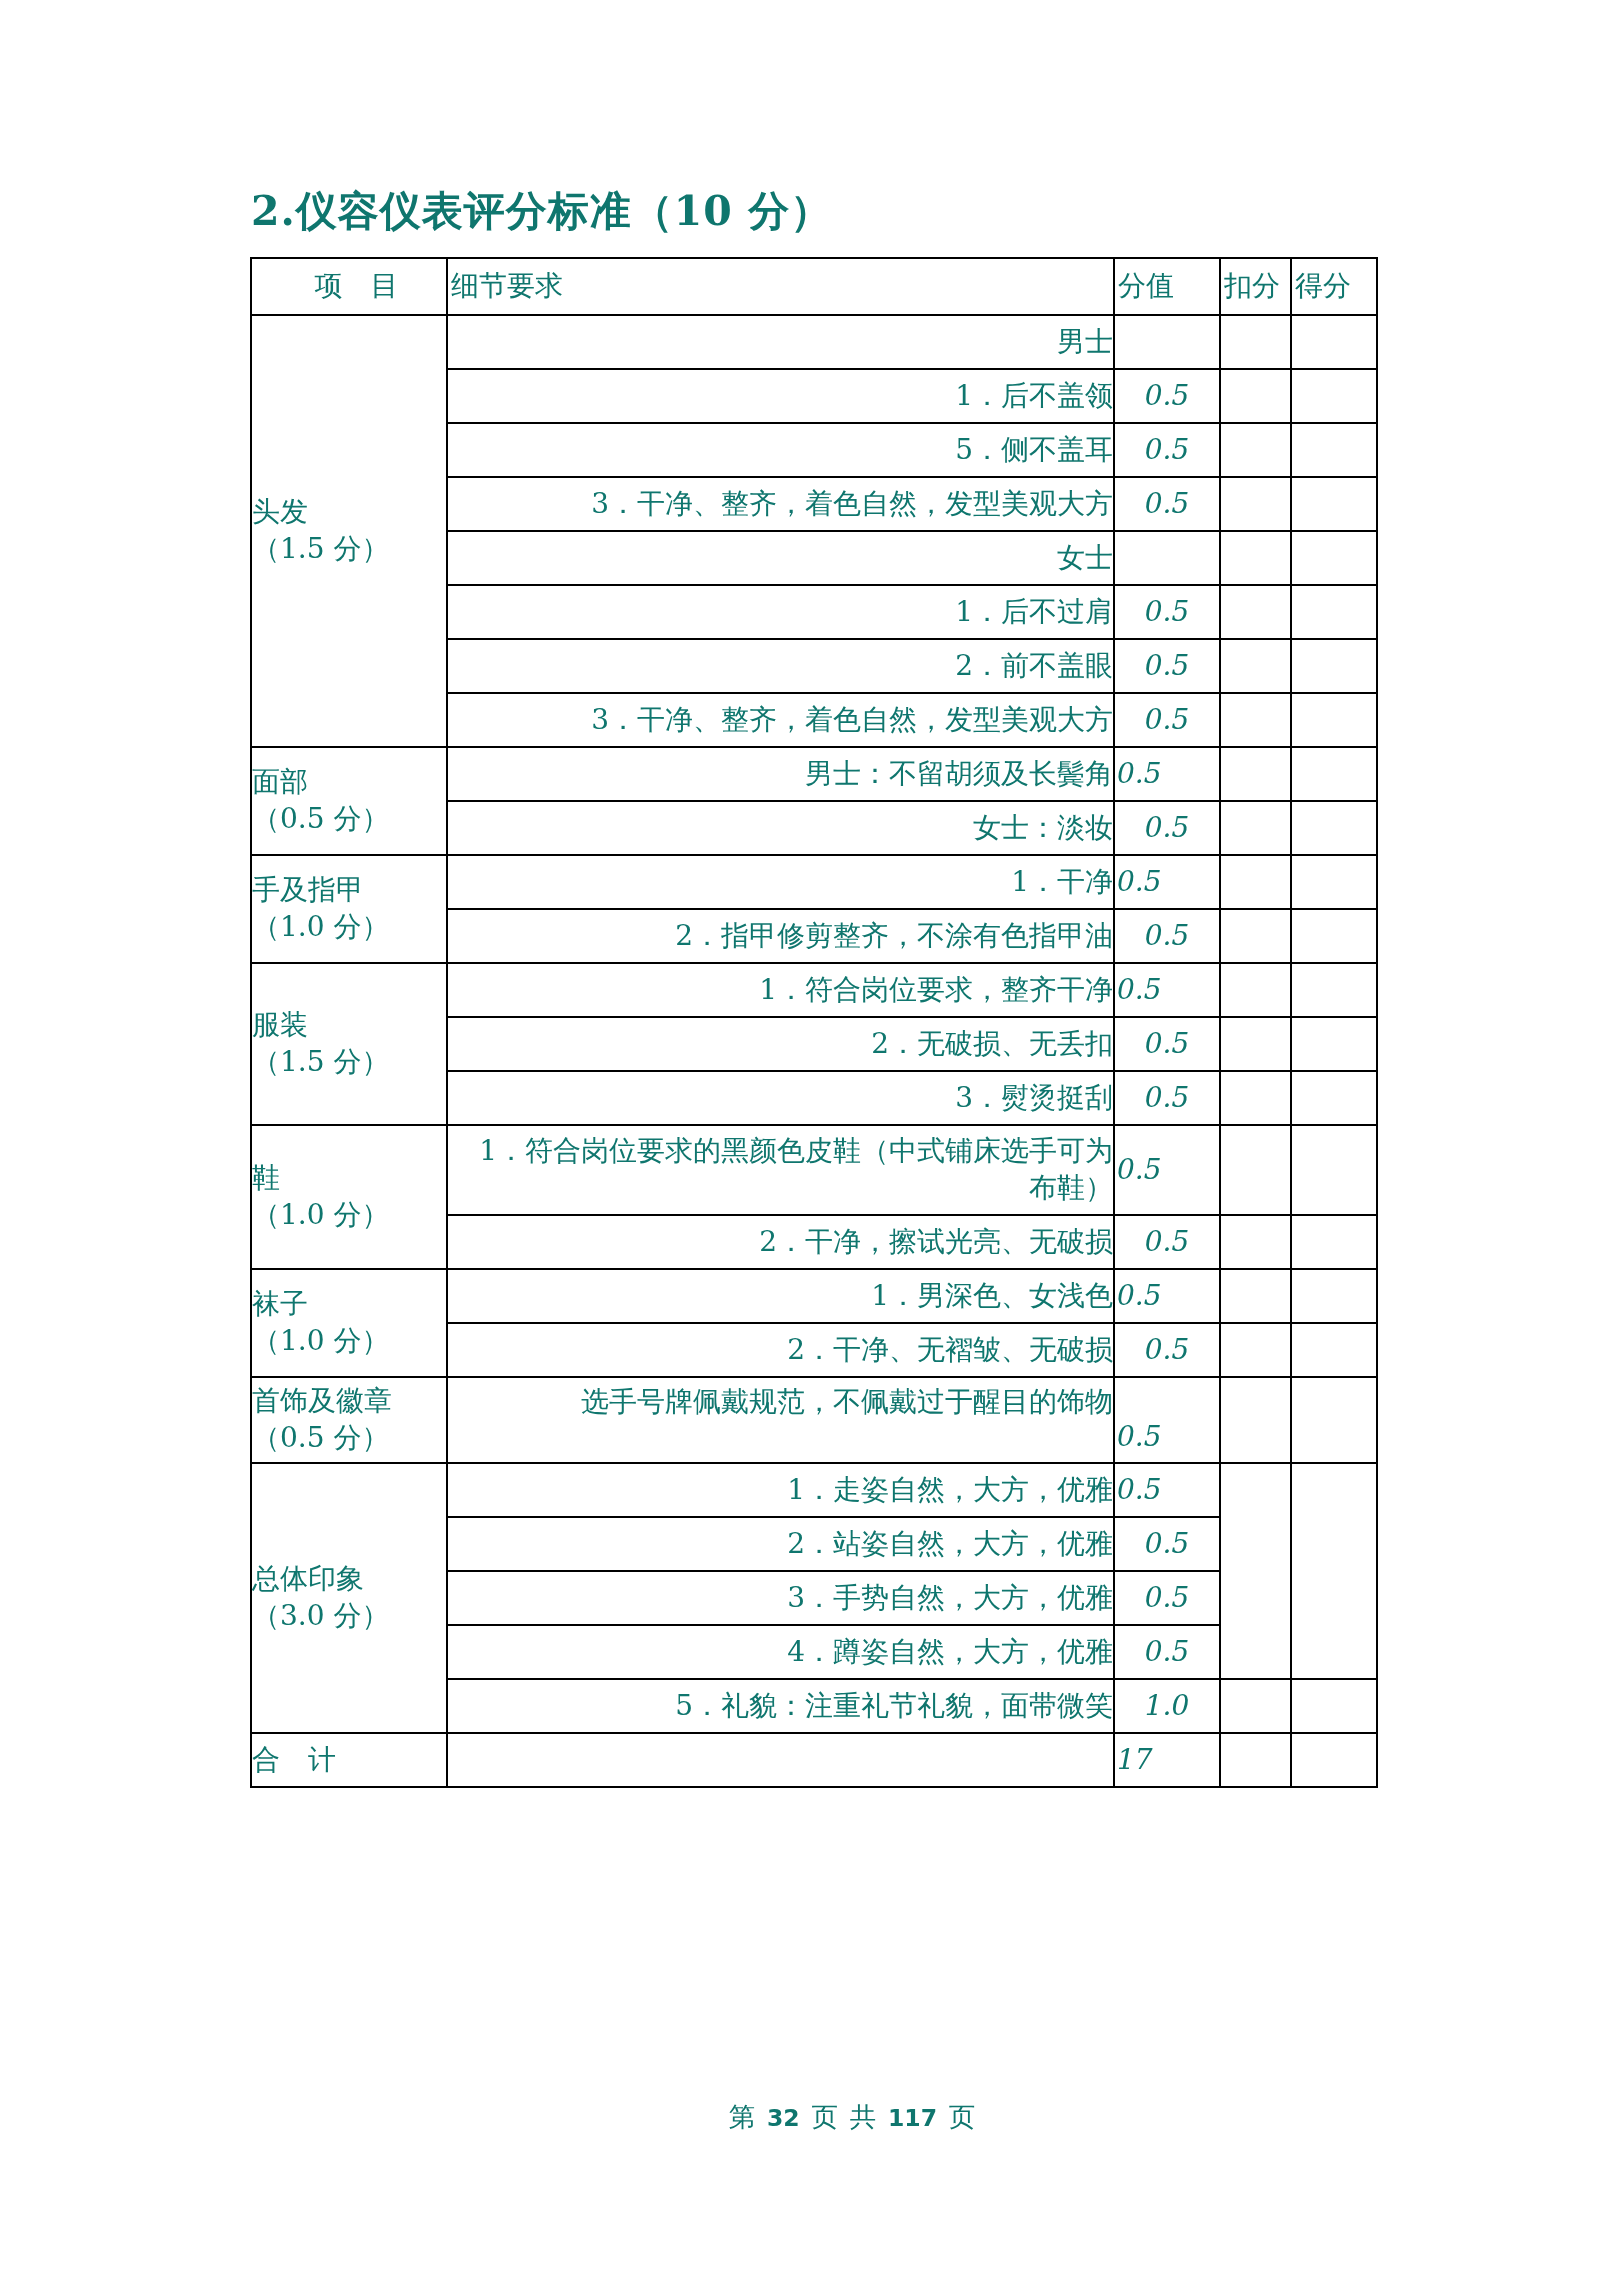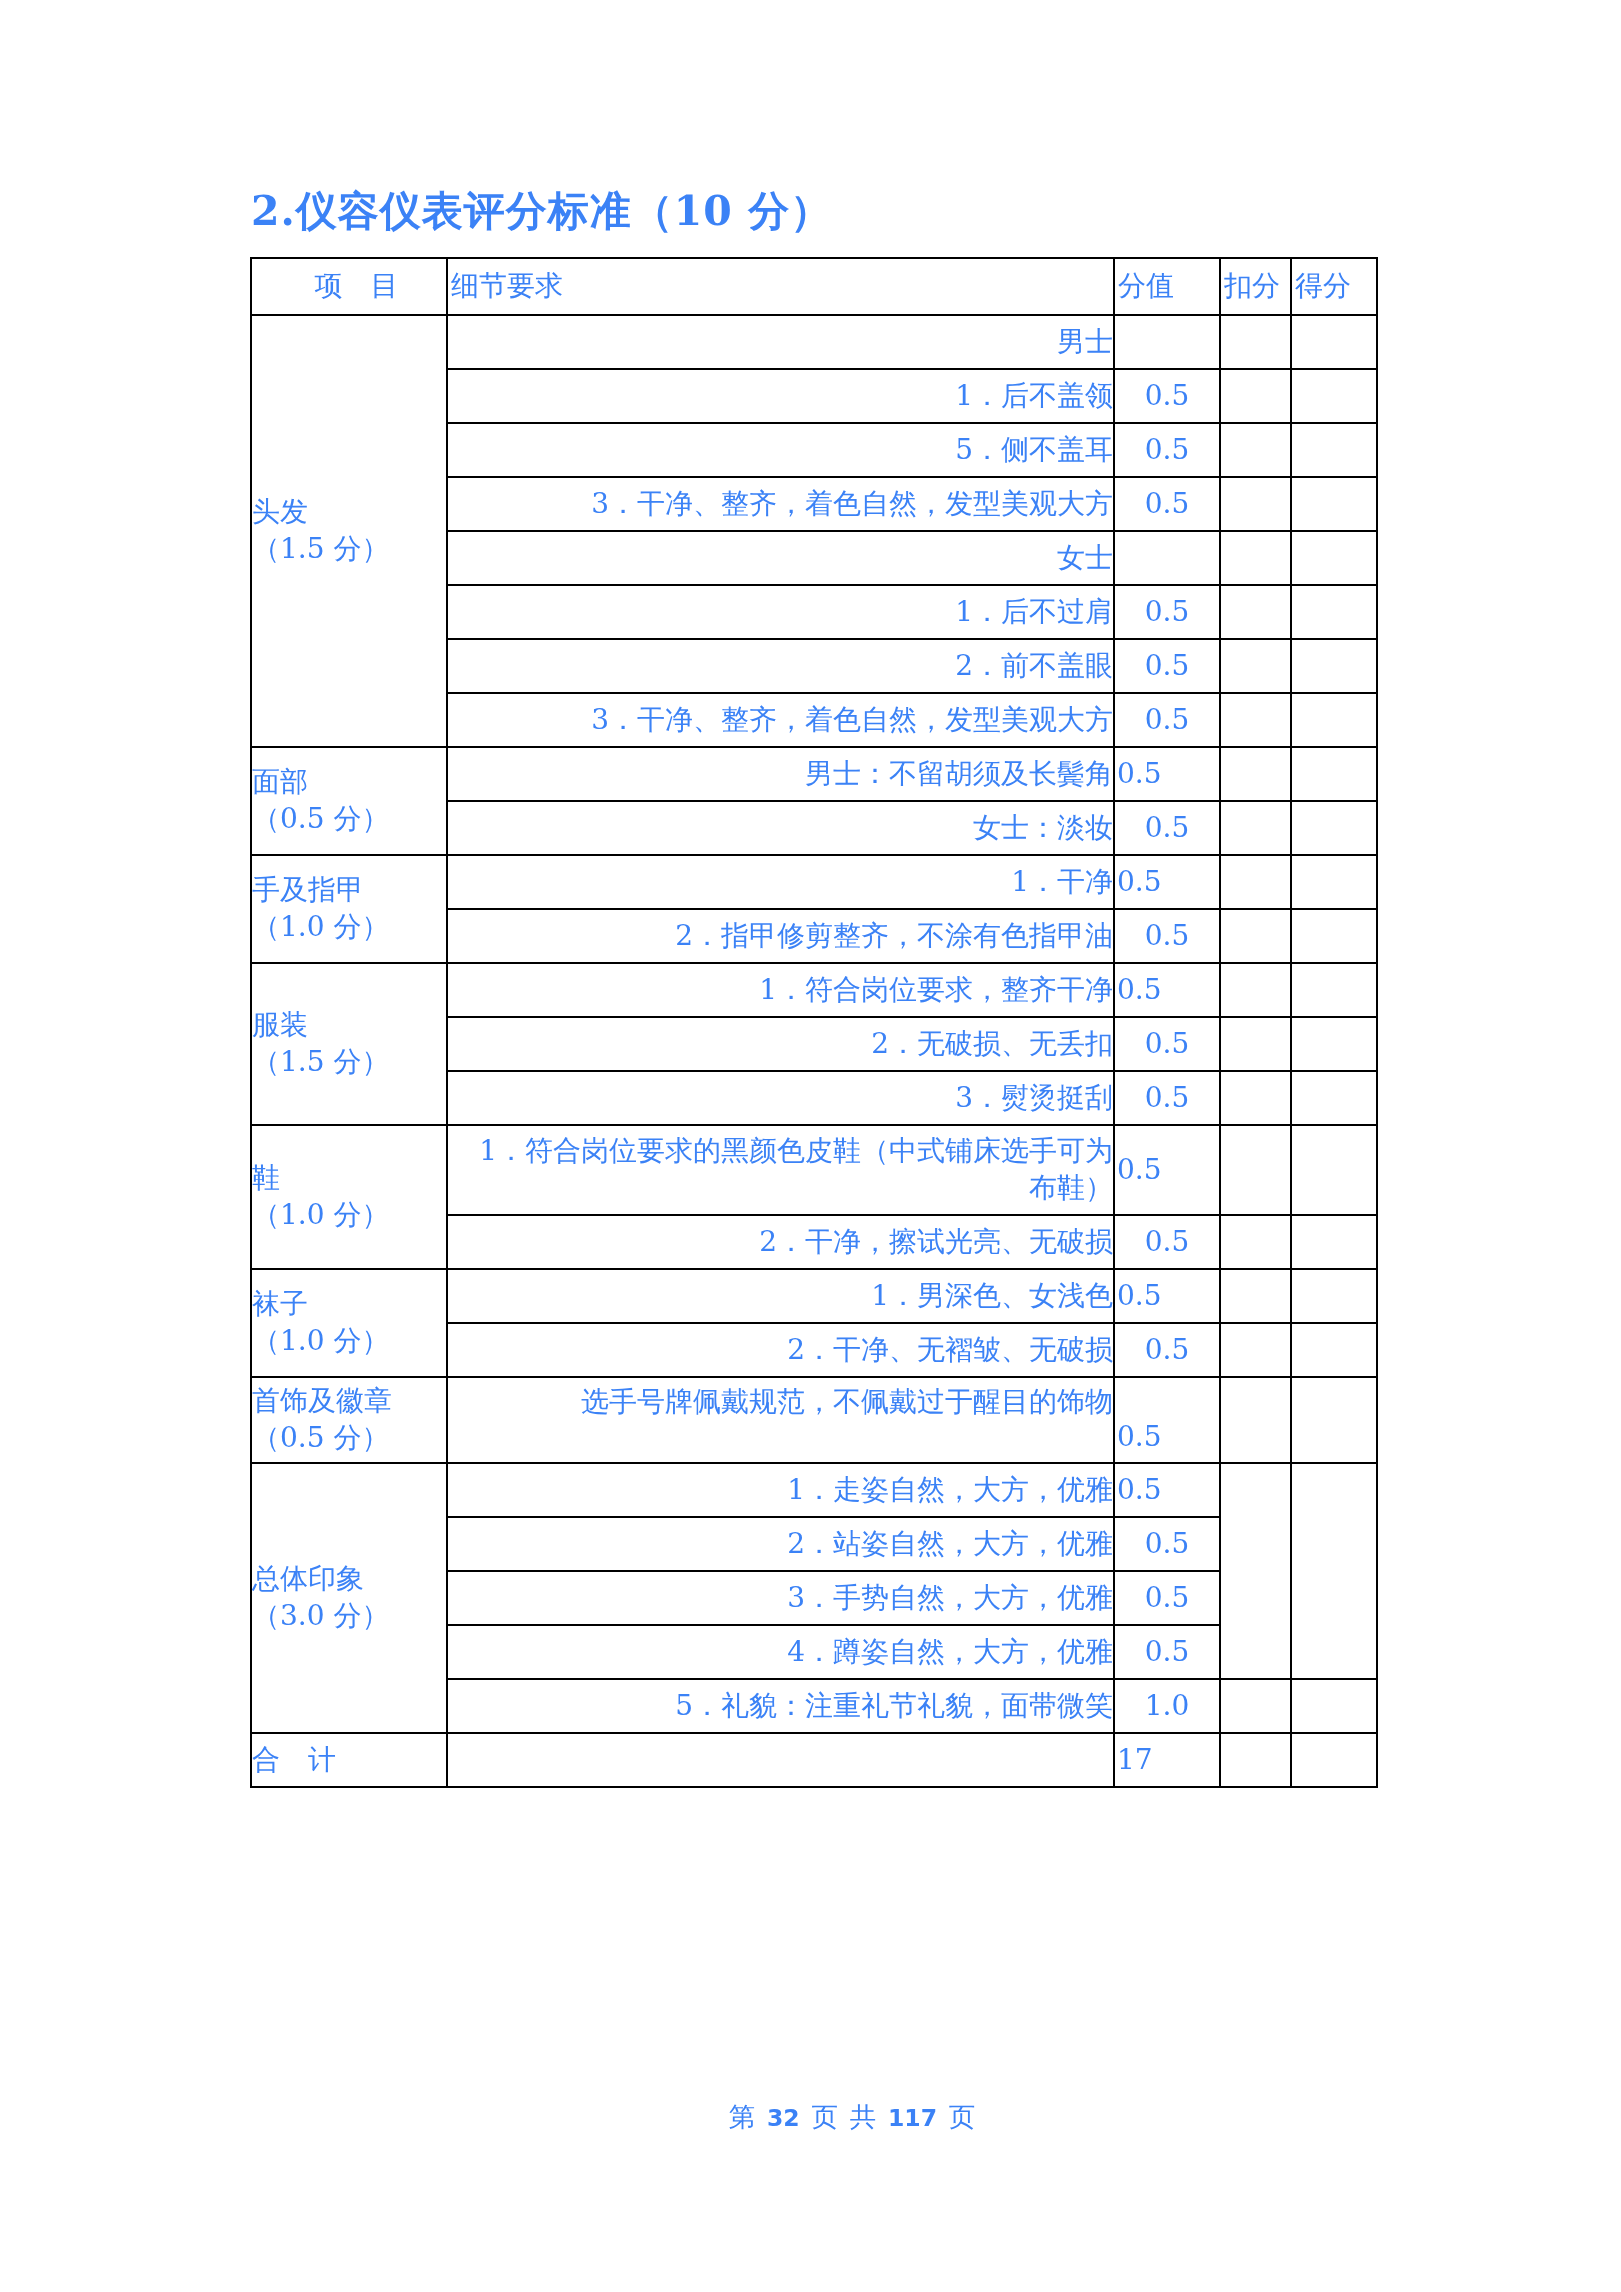--- a/index.html
+++ b/index.html
@@ -1,21 +1,21 @@
 <!DOCTYPE html>
 <html><head>
 <meta charset="utf-8">
 <style>
   * { margin:0; padding:0; box-sizing:border-box; }
   html,body { background:#ffffff; }
   .page {
     position:relative;
     width:1621px; height:2287px;
     background:#ffffff;
-    color:#3b82f6;
+    color:#0f766e;
     font-family:"DejaVu Serif","Liberation Serif",serif;
     overflow:hidden;
   }
   .title {
     position:absolute; left:251px; top:184px;
     font-size:41px; font-weight:bold; letter-spacing:1px;
     white-space:nowrap;
   }
   table.score-table {
     position:absolute; left:250px; top:257px;
@@ -37,21 +37,21 @@
   thead tr { height:57px; }
   tbody tr { height:54px; }
   tbody tr.tall  { height:90px; }
   tbody tr.tall2 { height:86px; }
   th { text-align:left; padding-left:2.9px; }
   th.h-item { text-align:center; padding-left:15px; }
   td.item { text-align:left; }
   td.req { text-align:right; padding-left:3.9px; }
   td.req.indent { padding-left:21.6px; }
   td.req.vtop { vertical-align:top; padding-top:6px; }
-  td.val { text-align:left; padding-left:2px; }
+  td.val { text-align:left; padding-left:2px;font-style:italic; }
   td.val.center { text-align:center; padding-left:0; }
   td.val.vbottom { vertical-align:bottom; padding-bottom:5.9px; }
   tr.section-start > td { border-top:2.9px solid #000; }
   .footer {
     position:absolute; top:2099px; left:852px;
     transform:translateX(-50%);
     font-size:26.5px; white-space:nowrap;
   }
   .footer span { margin:0 5.9px; display:inline-block; }
   .footer .num {

